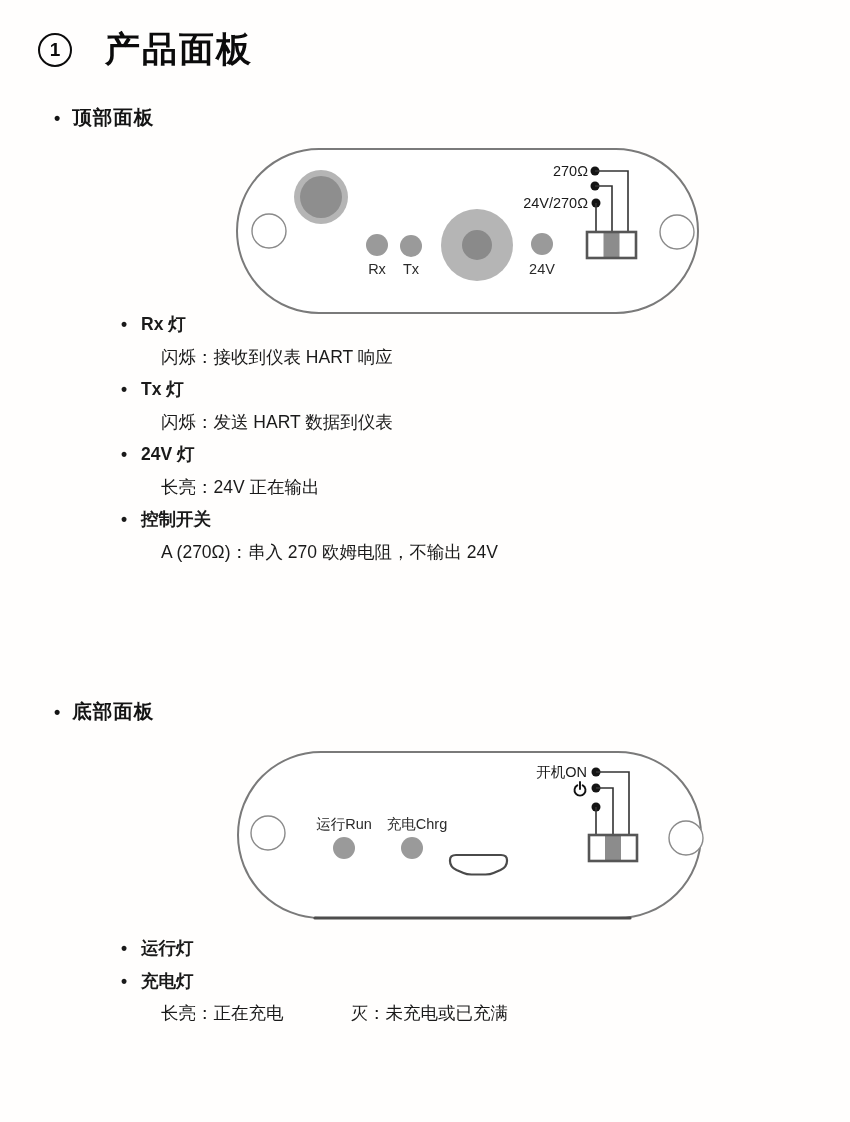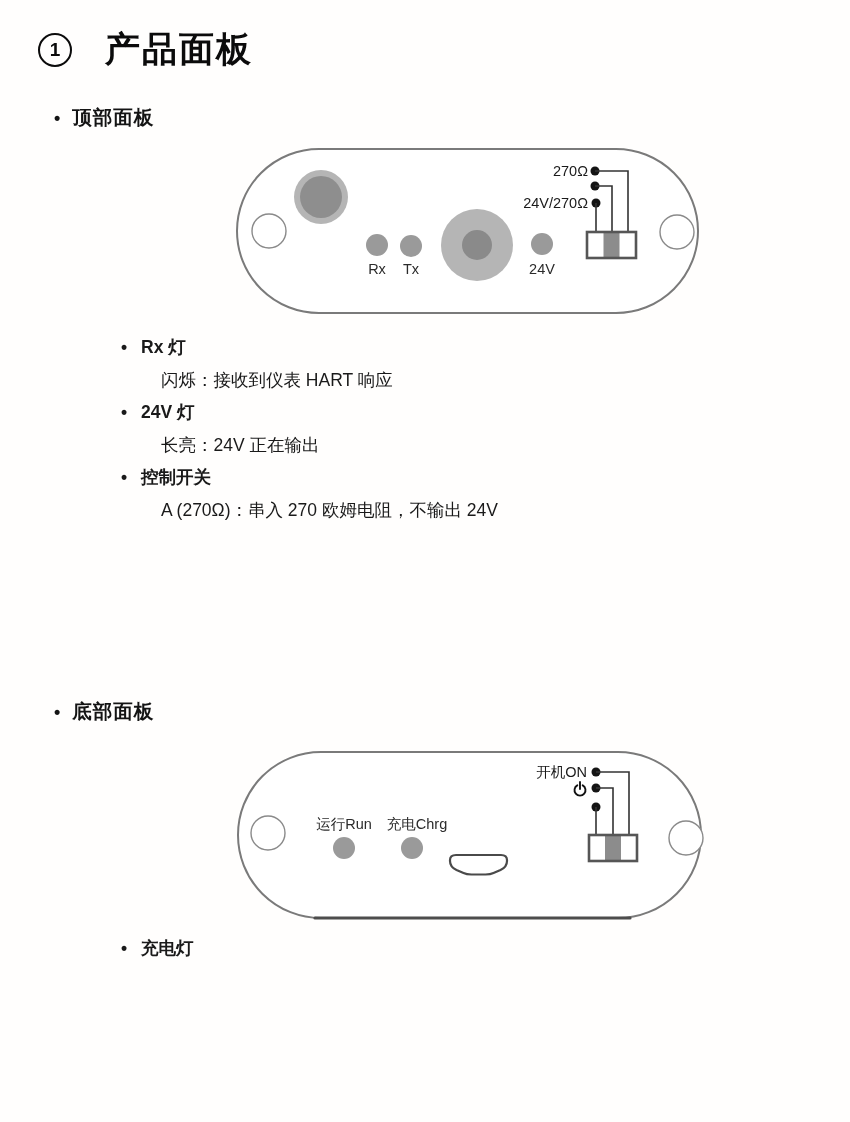--- a/index.html
+++ b/index.html
@@ -16,21 +16,21 @@
   }
   .title-text{font-size:35px;font-weight:800;color:#0b0b0b;letter-spacing:2px;margin-left:16px;}
   
   .section-heading{position:absolute;display:flex;align-items:center;gap:11px;
     font-size:19.5px;font-weight:700;color:#141414;letter-spacing:1px;}
   .section-heading .bullet{font-size:18px;line-height:1;}
   #heading-top{left:54px;top:104px;}
   #heading-bottom{left:54px;top:698px;}
   
   .desc-list{position:absolute;left:121px;width:640px;font-size:17.5px;}
-  #list-top{top:331px;}
+  #list-top{top:308px;}
   #list-bottom{top:932px;}
   .row{height:32.5px;line-height:32.5px;white-space:nowrap;}
   .row.title{font-weight:700;}
   .row.title .bullet{font-weight:700;margin-right:9px;}
   .row.line{padding-left:40px;}
   .gap1{margin-left:55px;}
   .gap2{margin-left:62px;}
   
   .diagram{position:absolute;}
   #diagram-top{left:230px;top:140px;}
@@ -90,20 +90,27 @@
   <div class="desc-list" id="list-top">
     <div class="row title">
       <span class="bullet">•</span>
       <span>Rx 灯</span>
     </div>
     <div class="row line">
       <span>闪烁：接收到仪表 HART 响应</span>
     </div>
     <div class="row title">
       <span class="bullet">•</span>
+      <span>Tx 灯</span>
+    </div>
+    <div class="row line">
+      <span>闪烁：发送 HART 数据到仪表</span>
+    </div>
+    <div class="row title">
+      <span class="bullet">•</span>
       <span>24V 灯</span>
     </div>
     <div class="row line">
       <span>长亮：24V 正在输出</span>
     </div>
     <div class="row title">
       <span class="bullet">•</span>
       <span>控制开关</span>
     </div>
     <div class="row line">
@@ -140,17 +147,25 @@
     <polyline points="366,27 399,27 399,90" fill="none" stroke="#333333" stroke-width="1.6"></polyline>
     <polyline points="366,43 383,43 383,90" fill="none" stroke="#333333" stroke-width="1.6"></polyline>
     <polyline points="366,62 366,90" fill="none" stroke="#333333" stroke-width="1.6"></polyline>
     <rect x="375" y="90" width="16" height="26" fill="#8c8c8c"></rect>
     <rect x="359" y="90" width="48" height="26" fill="none" stroke="#565656" stroke-width="2.6"></rect>
   </svg>
 
   <div class="desc-list" id="list-bottom">
     <div class="row title">
       <span class="bullet">•</span>
+      <span>运行灯</span>
+    </div>
+    <div class="row title">
+      <span class="bullet">•</span>
       <span>充电灯</span>
+    </div>
+    <div class="row line">
+      <span>长亮：正在充电</span>
+      <span class="gap2">灭：未充电或已充满</span>
     </div>
   </div>
 
 </div>
 
 </body></html>

